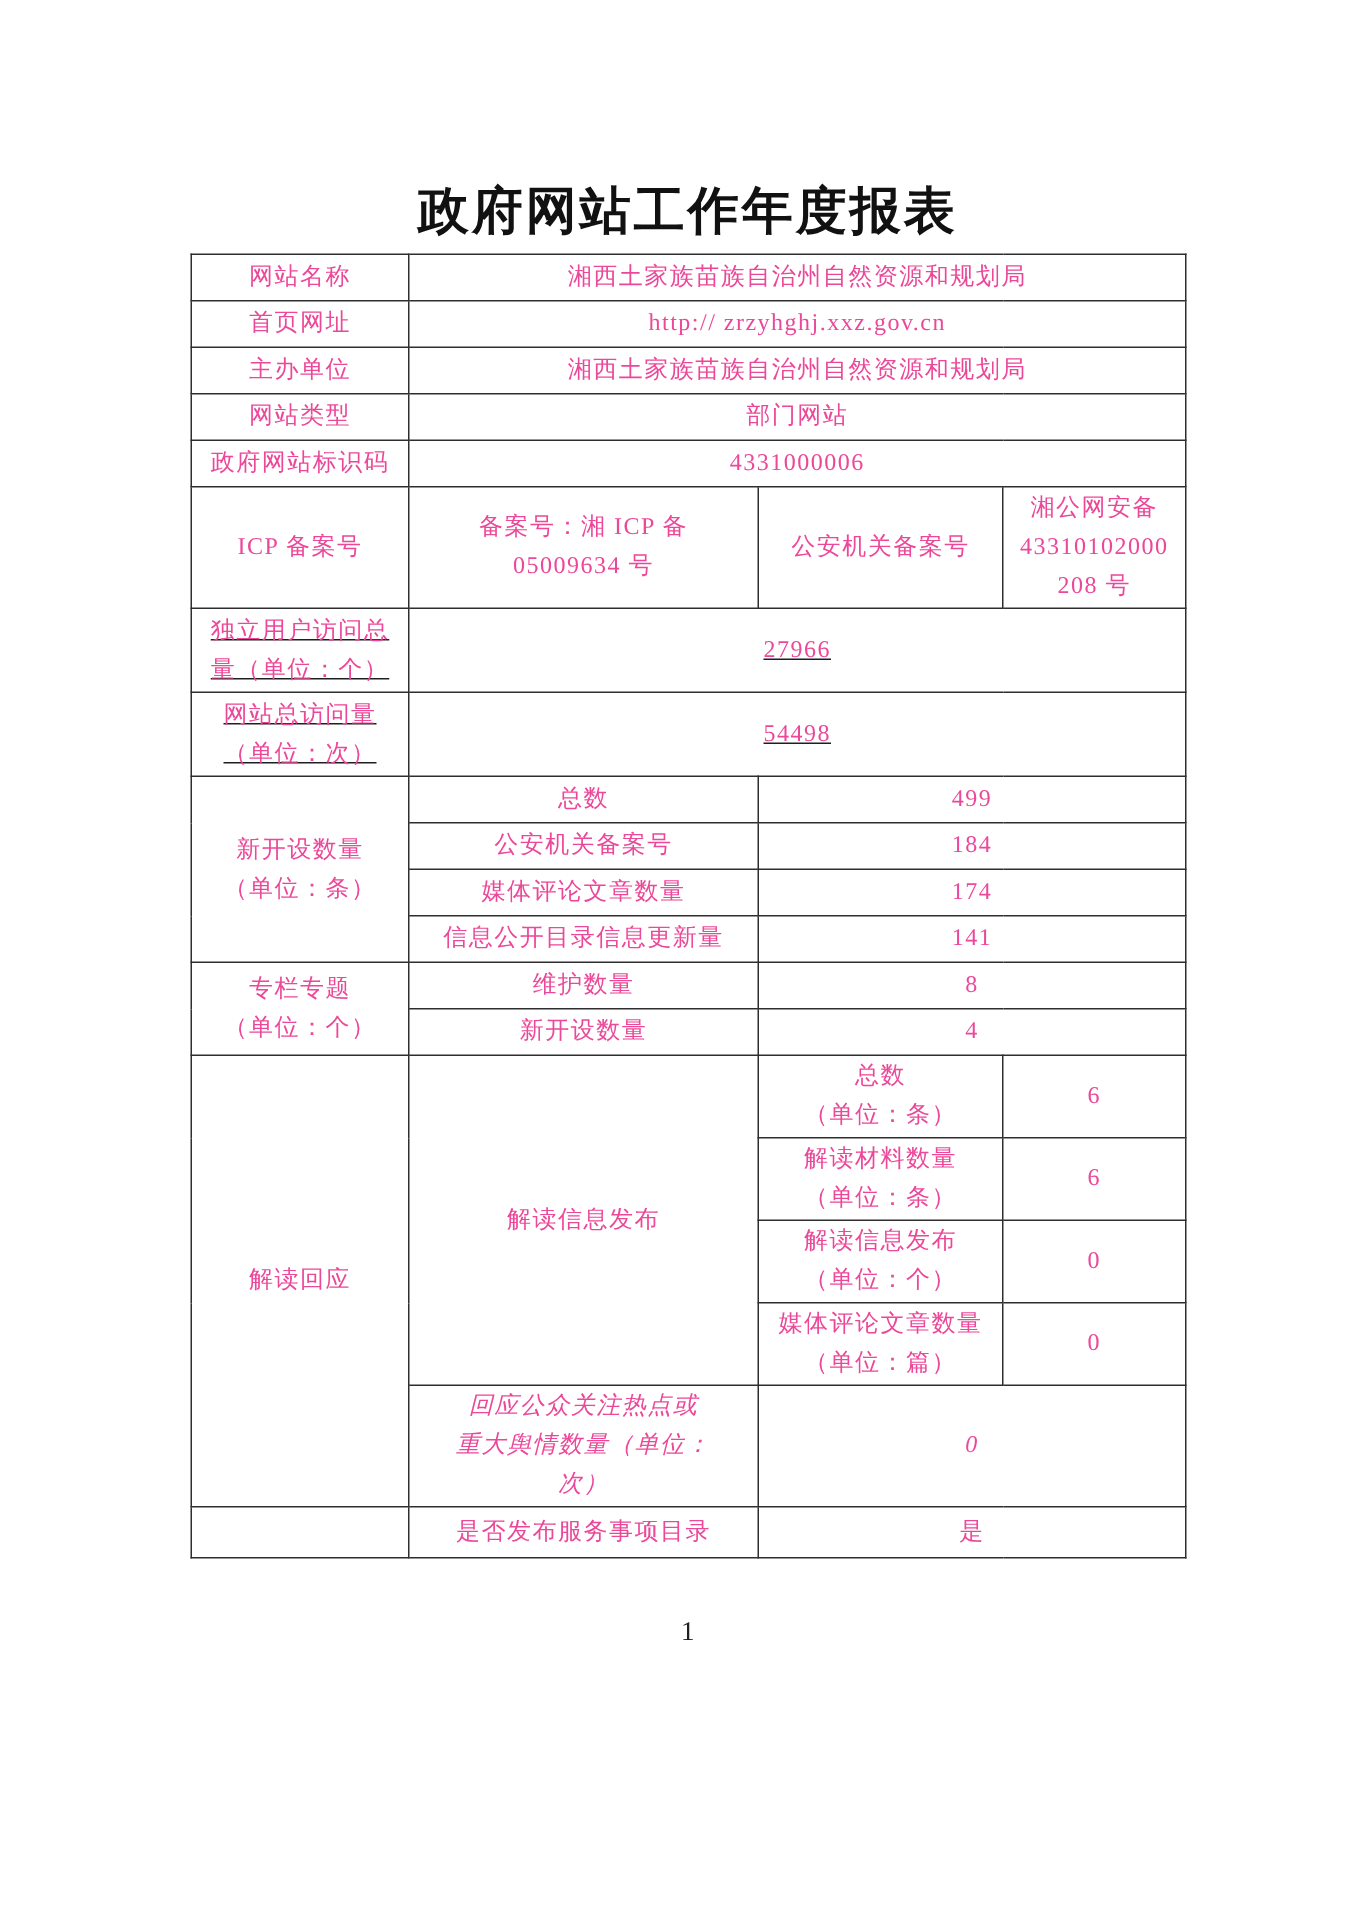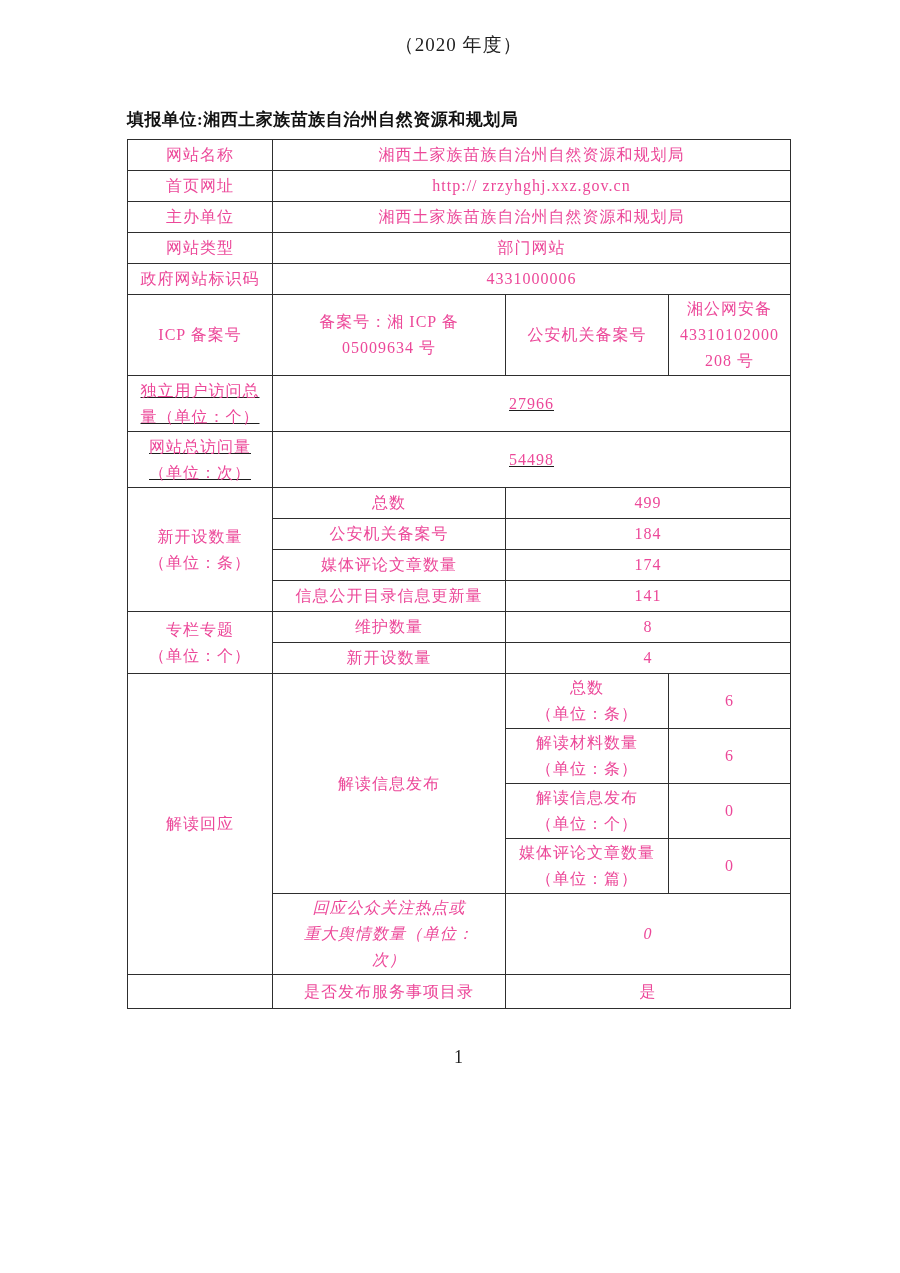--- a/index.html
+++ b/index.html
@@ -73,23 +73,22 @@
     font-size: 18px;
     line-height: 24px;
   }
 </style>
 </head>
 <body>
 
 <div class="page">
   <div class="content">
 
-    <div class="subtitle">（2020 年度）</div>
-
-    <div class="reporting-unit"><span>填报单位:</span><span>湘西土家族苗族自治州自然资源和规划局</span></div>
+    <h1 class="title">政府网站工作年度报表</h1>
+
 
     <table class="report">
       <colgroup>
         <col style="width:145px">
         <col style="width:233px">
         <col style="width:163px">
         <col style="width:122px">
       </colgroup>
       <tbody>
         <tr class="h31">

